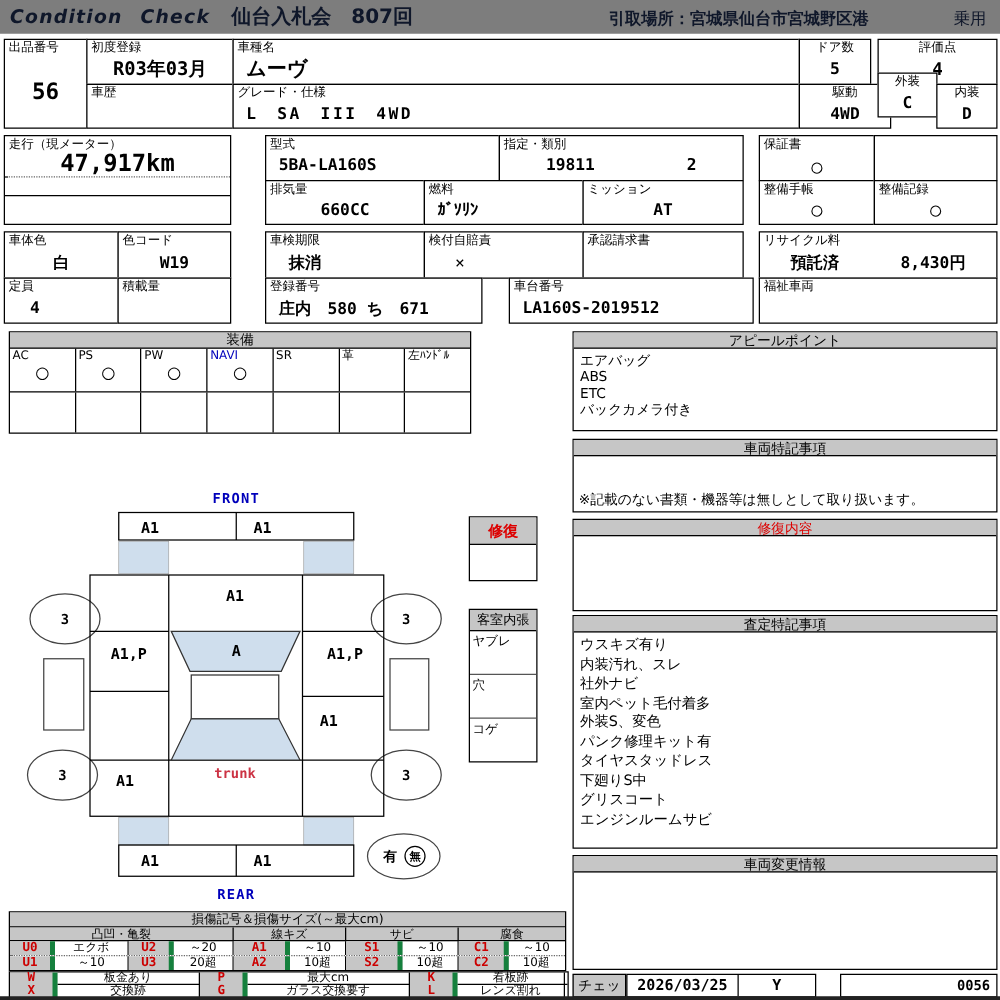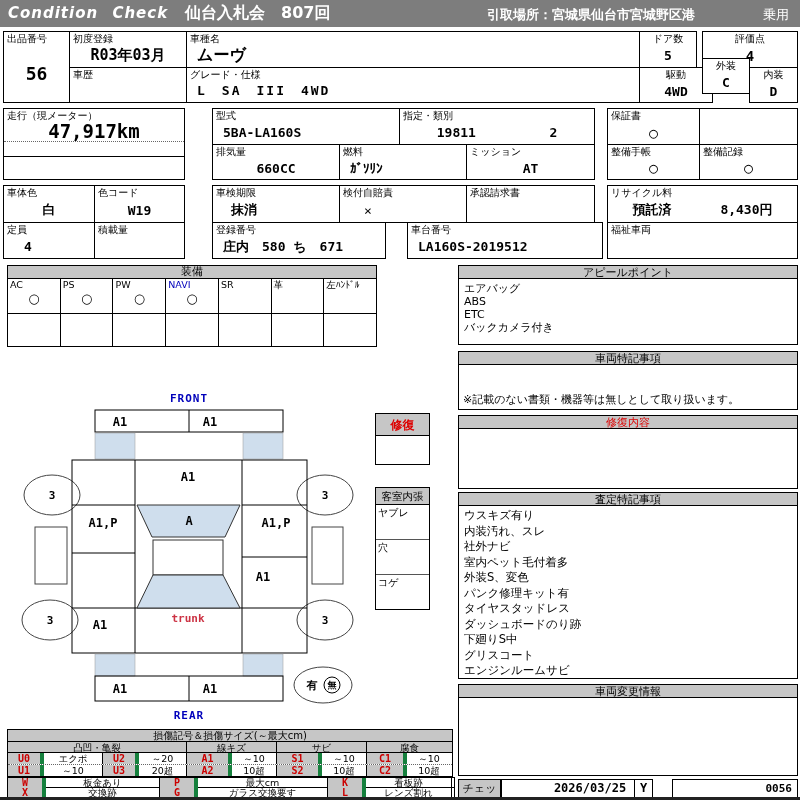--- a/index.html
+++ b/index.html
@@ -1,18 +1,18 @@
 <!DOCTYPE html>
 <html><head>
 <meta charset="utf-8">
 <style>
   * { margin:0; padding:0; box-sizing:border-box; }
   html,body { width:800px; height:800px; background:#fff; font-family:"DejaVu Sans",sans-serif; color:#000; overflow:hidden; position:relative; }
   .abs { position:absolute; }
-  .topbar { left:0; top:0; width:800px; height:27px; background:#7d7d7d; color:#ffffff; }
+  .topbar { left:0; top:0; width:800px; height:27px; background:#7d7d7d; color:#0f172a; }
   .brand { position:absolute; left:8px; top:4px; font-style:italic; font-weight:bold; font-size:15px; word-spacing:8px; letter-spacing:1px; }
   .auction { position:absolute; left:185px; top:3px; font-size:16px; font-weight:bold; }
   .pickup { position:absolute; left:487px; top:6px; font-size:13px; font-weight:bold; }
   .vclass { position:absolute; left:763px; top:6px; font-size:13px; }
   .cell { position:absolute; border:1px solid #000; background:#fff; display:flex; flex-direction:column; }
   .lbl { font-size:10px; line-height:11px; padding:1px 0 0 3px; display:block; white-space:nowrap; }
   .lblc { text-align:center; padding-left:0; }
   .v { flex:1; display:flex; align-items:center; justify-content:center; font-weight:bold; font-family:"DejaVu Sans Mono",monospace; font-size:14px; white-space:nowrap; }
   .v.left { justify-content:flex-start; padding-left:10px; }
   .v.big { font-size:18px; }
@@ -44,21 +44,21 @@
   .lg-row { display:grid; grid-template-columns:36px 59px 36px 48px 45px 45px 45px 45px 40px 44px; height:11px; }
   .lg-row.dotted { border-bottom:1px dotted #666; height:12px; }
   .lc { background:#c6c6c6; color:#cc0000; font-weight:bold; font-family:"DejaVu Sans Mono",monospace; text-align:center; font-size:10px; line-height:11px; border-right:4px solid #15803d; }
   .lv { text-align:center; font-size:9.5px; line-height:11px; border-right:1px solid #000; }
   .lg-row div:last-child { border-right:none; }
   .lg2-wrap { position:absolute; left:7px; top:777px; width:448px; border:1px solid #000; background:#fff; }
   .lg2-row { display:grid; grid-template-columns:38px 114px 38px 130px 38px 86px; height:10px; }
   .lg2-row.b { border-bottom:1px solid #000; }
   .lg2-row .lc, .lg2-row .lv { line-height:10px; }
   .chk-lbl { position:absolute; left:458px; top:779px; width:43px; height:19px; background:#c6c6c6; border:1px solid #000; text-align:center; font-size:11px; line-height:17px; }
-  .chk-box1 { position:absolute; left:501px; top:779px; width:152px; height:19px; border:1px solid #000; display:flex; font-family:"DejaVu Sans Mono",monospace; font-weight:bold; font-size:12px;padding-left:44px; }
+  .chk-box1 { position:absolute; left:501px; top:779px; width:152px; height:19px; border:1px solid #000; display:flex; font-family:"DejaVu Sans Mono",monospace; font-weight:bold; font-size:12px; }
   .chk-date { width:88px; text-align:center; line-height:17px; }
   .chk-mark { flex:1; border-left:1px solid #000; text-align:center; line-height:17px; }
   .chk-box2 { position:absolute; left:672px; top:779px; width:126px; height:19px; border:1px solid #000; text-align:right; padding-right:5px; font-family:"DejaVu Sans Mono",monospace; font-weight:bold; font-size:11px; line-height:17px; }
   .botline { position:absolute; left:0; top:797px; width:800px; height:3px; background:#222; }
   svg text { font-family:"DejaVu Sans Mono",monospace; font-weight:bold; }
 </style>
 </head>
 <body>
 
 <div class="abs topbar">
@@ -266,21 +266,20 @@
 <div class="panel" style="top:492px;height:187px">
   <div class="ph">査定特記事項</div>
   <div class="plines assess">
     <div>ウスキズ有り</div>
     <div>内装汚れ、スレ</div>
     <div>社外ナビ</div>
     <div>室内ペット毛付着多</div>
     <div>外装S、変色</div>
     <div>パンク修理キット有</div>
     <div>タイヤスタッドレス</div>
-    <div>ダッシュボードのり跡</div>
     <div>下廻りS中</div>
     <div>グリスコート</div>
     <div>エンジンルームサビ</div>
   </div>
 </div>
 <div class="panel" style="top:684px;height:92px">
   <div class="ph">車両変更情報</div>
 </div>
 
 <div class="chk-lbl">チェック</div>

